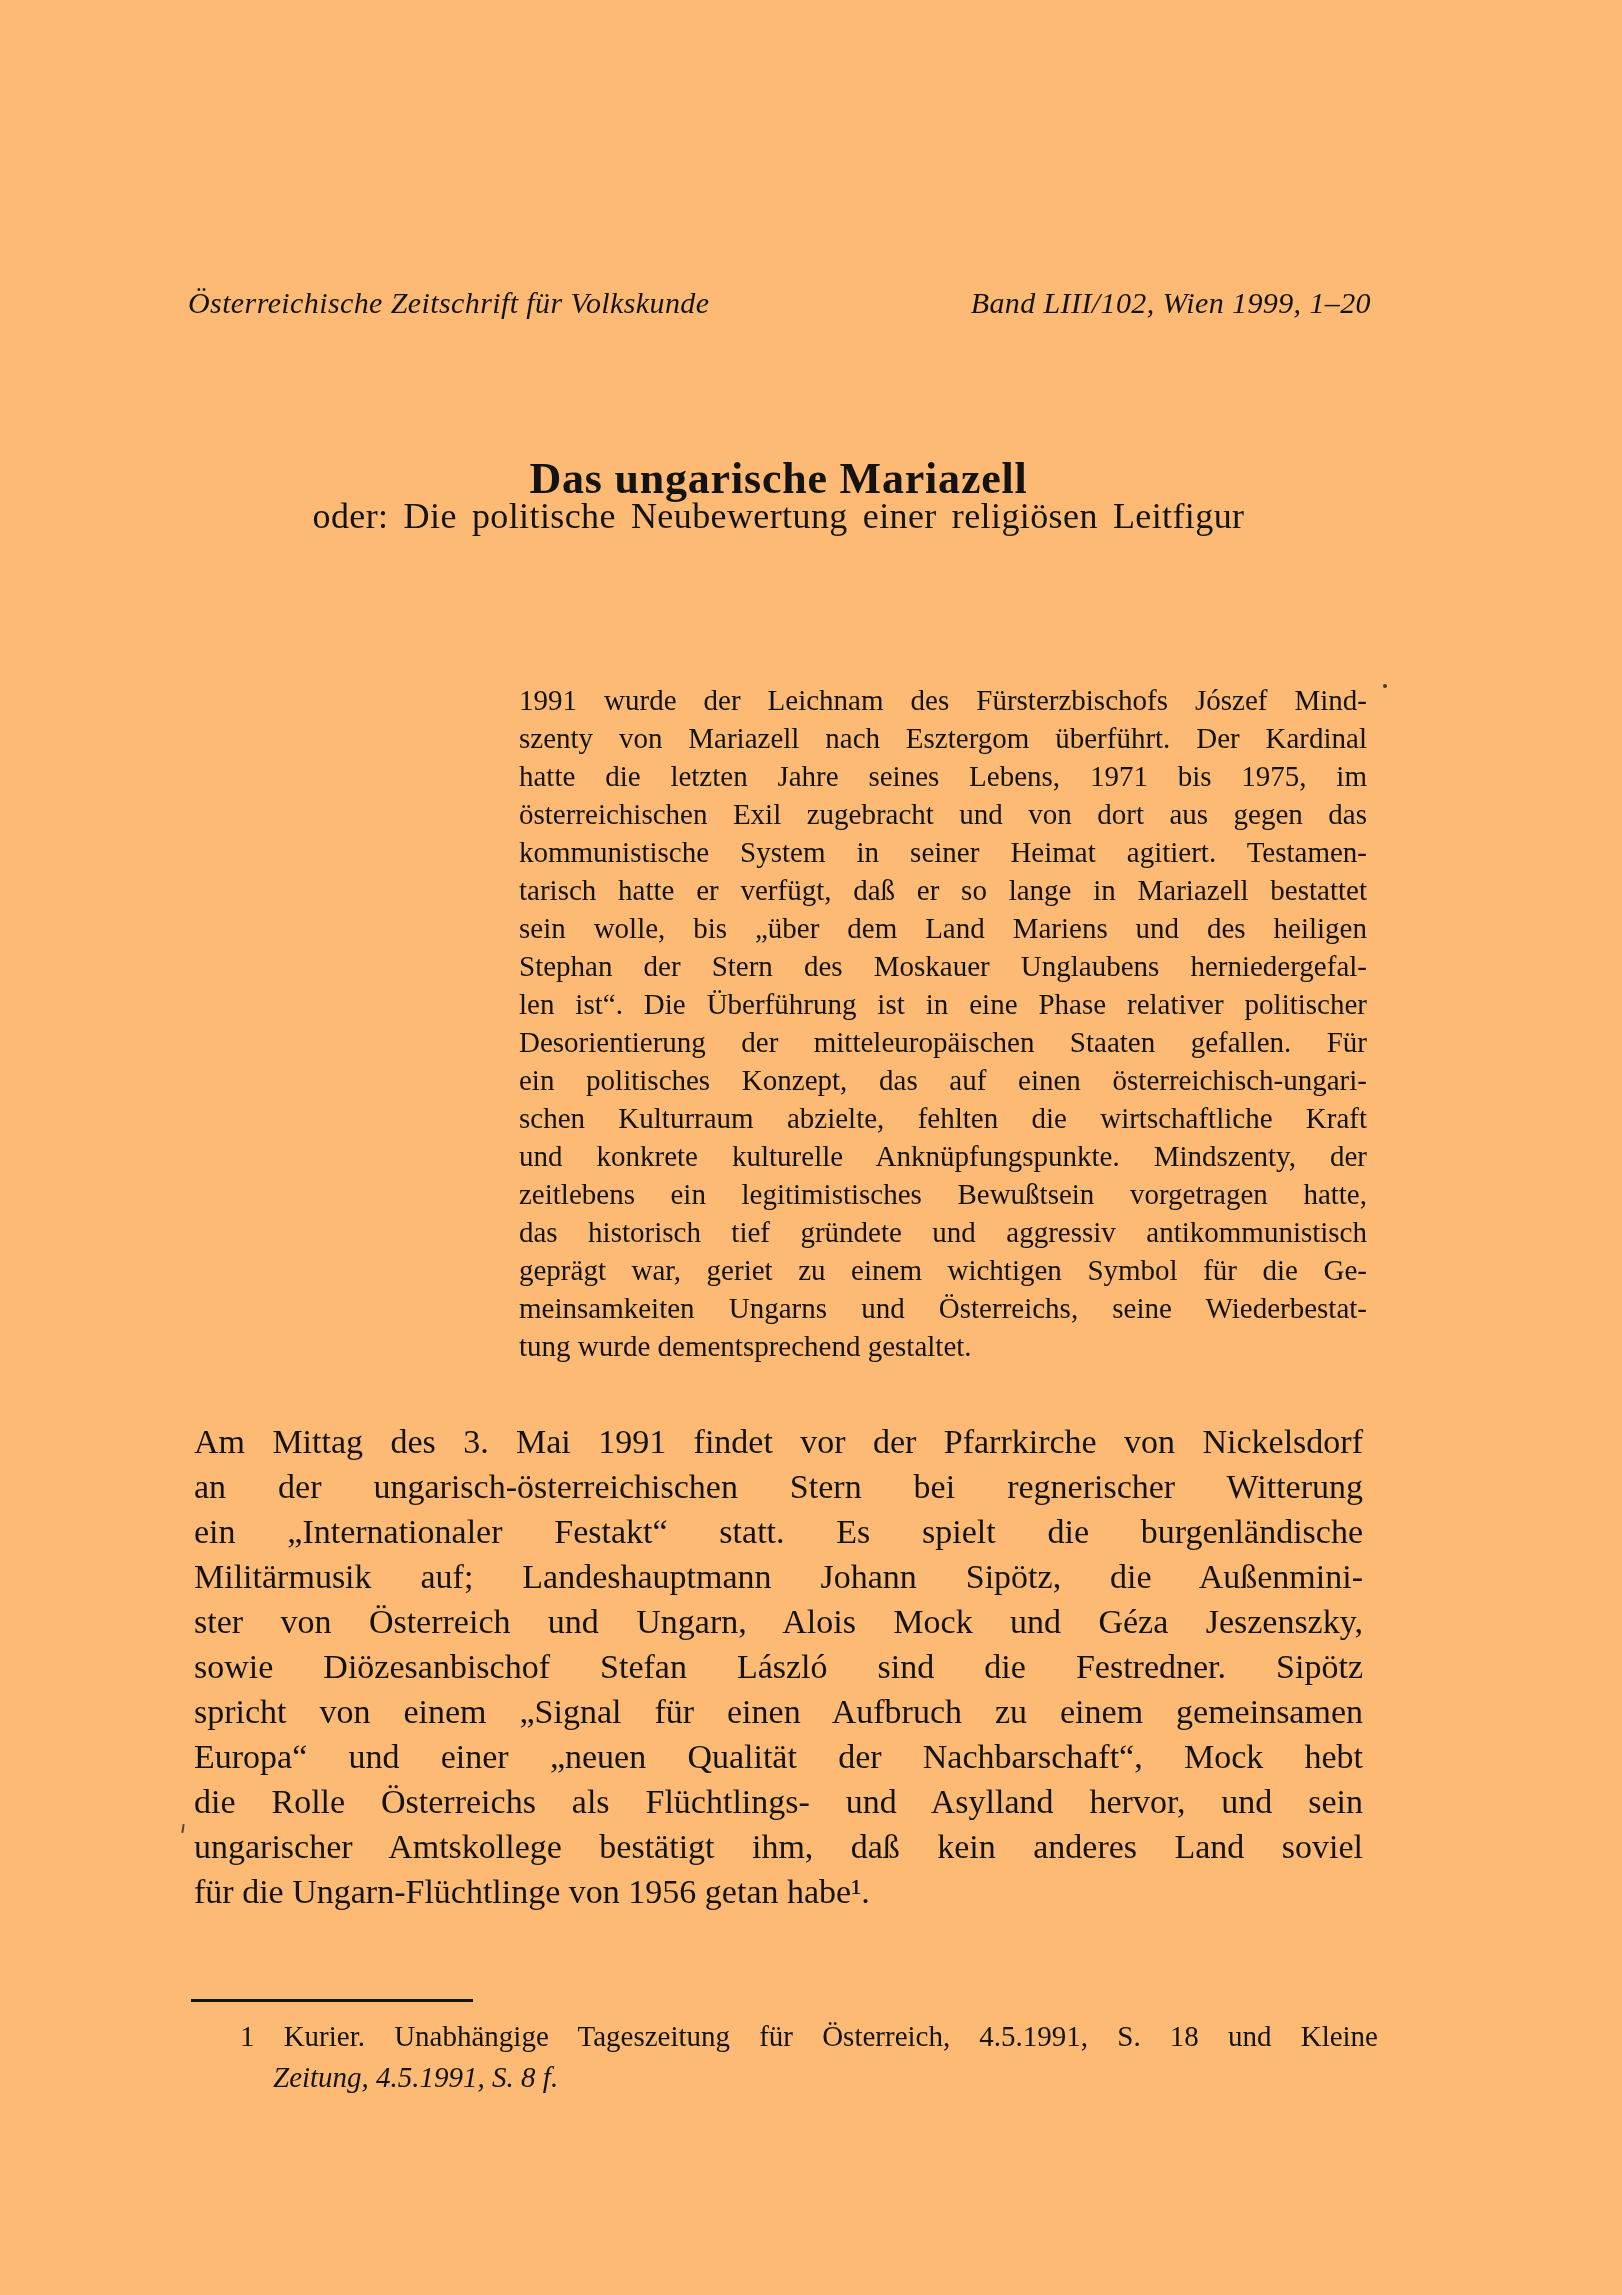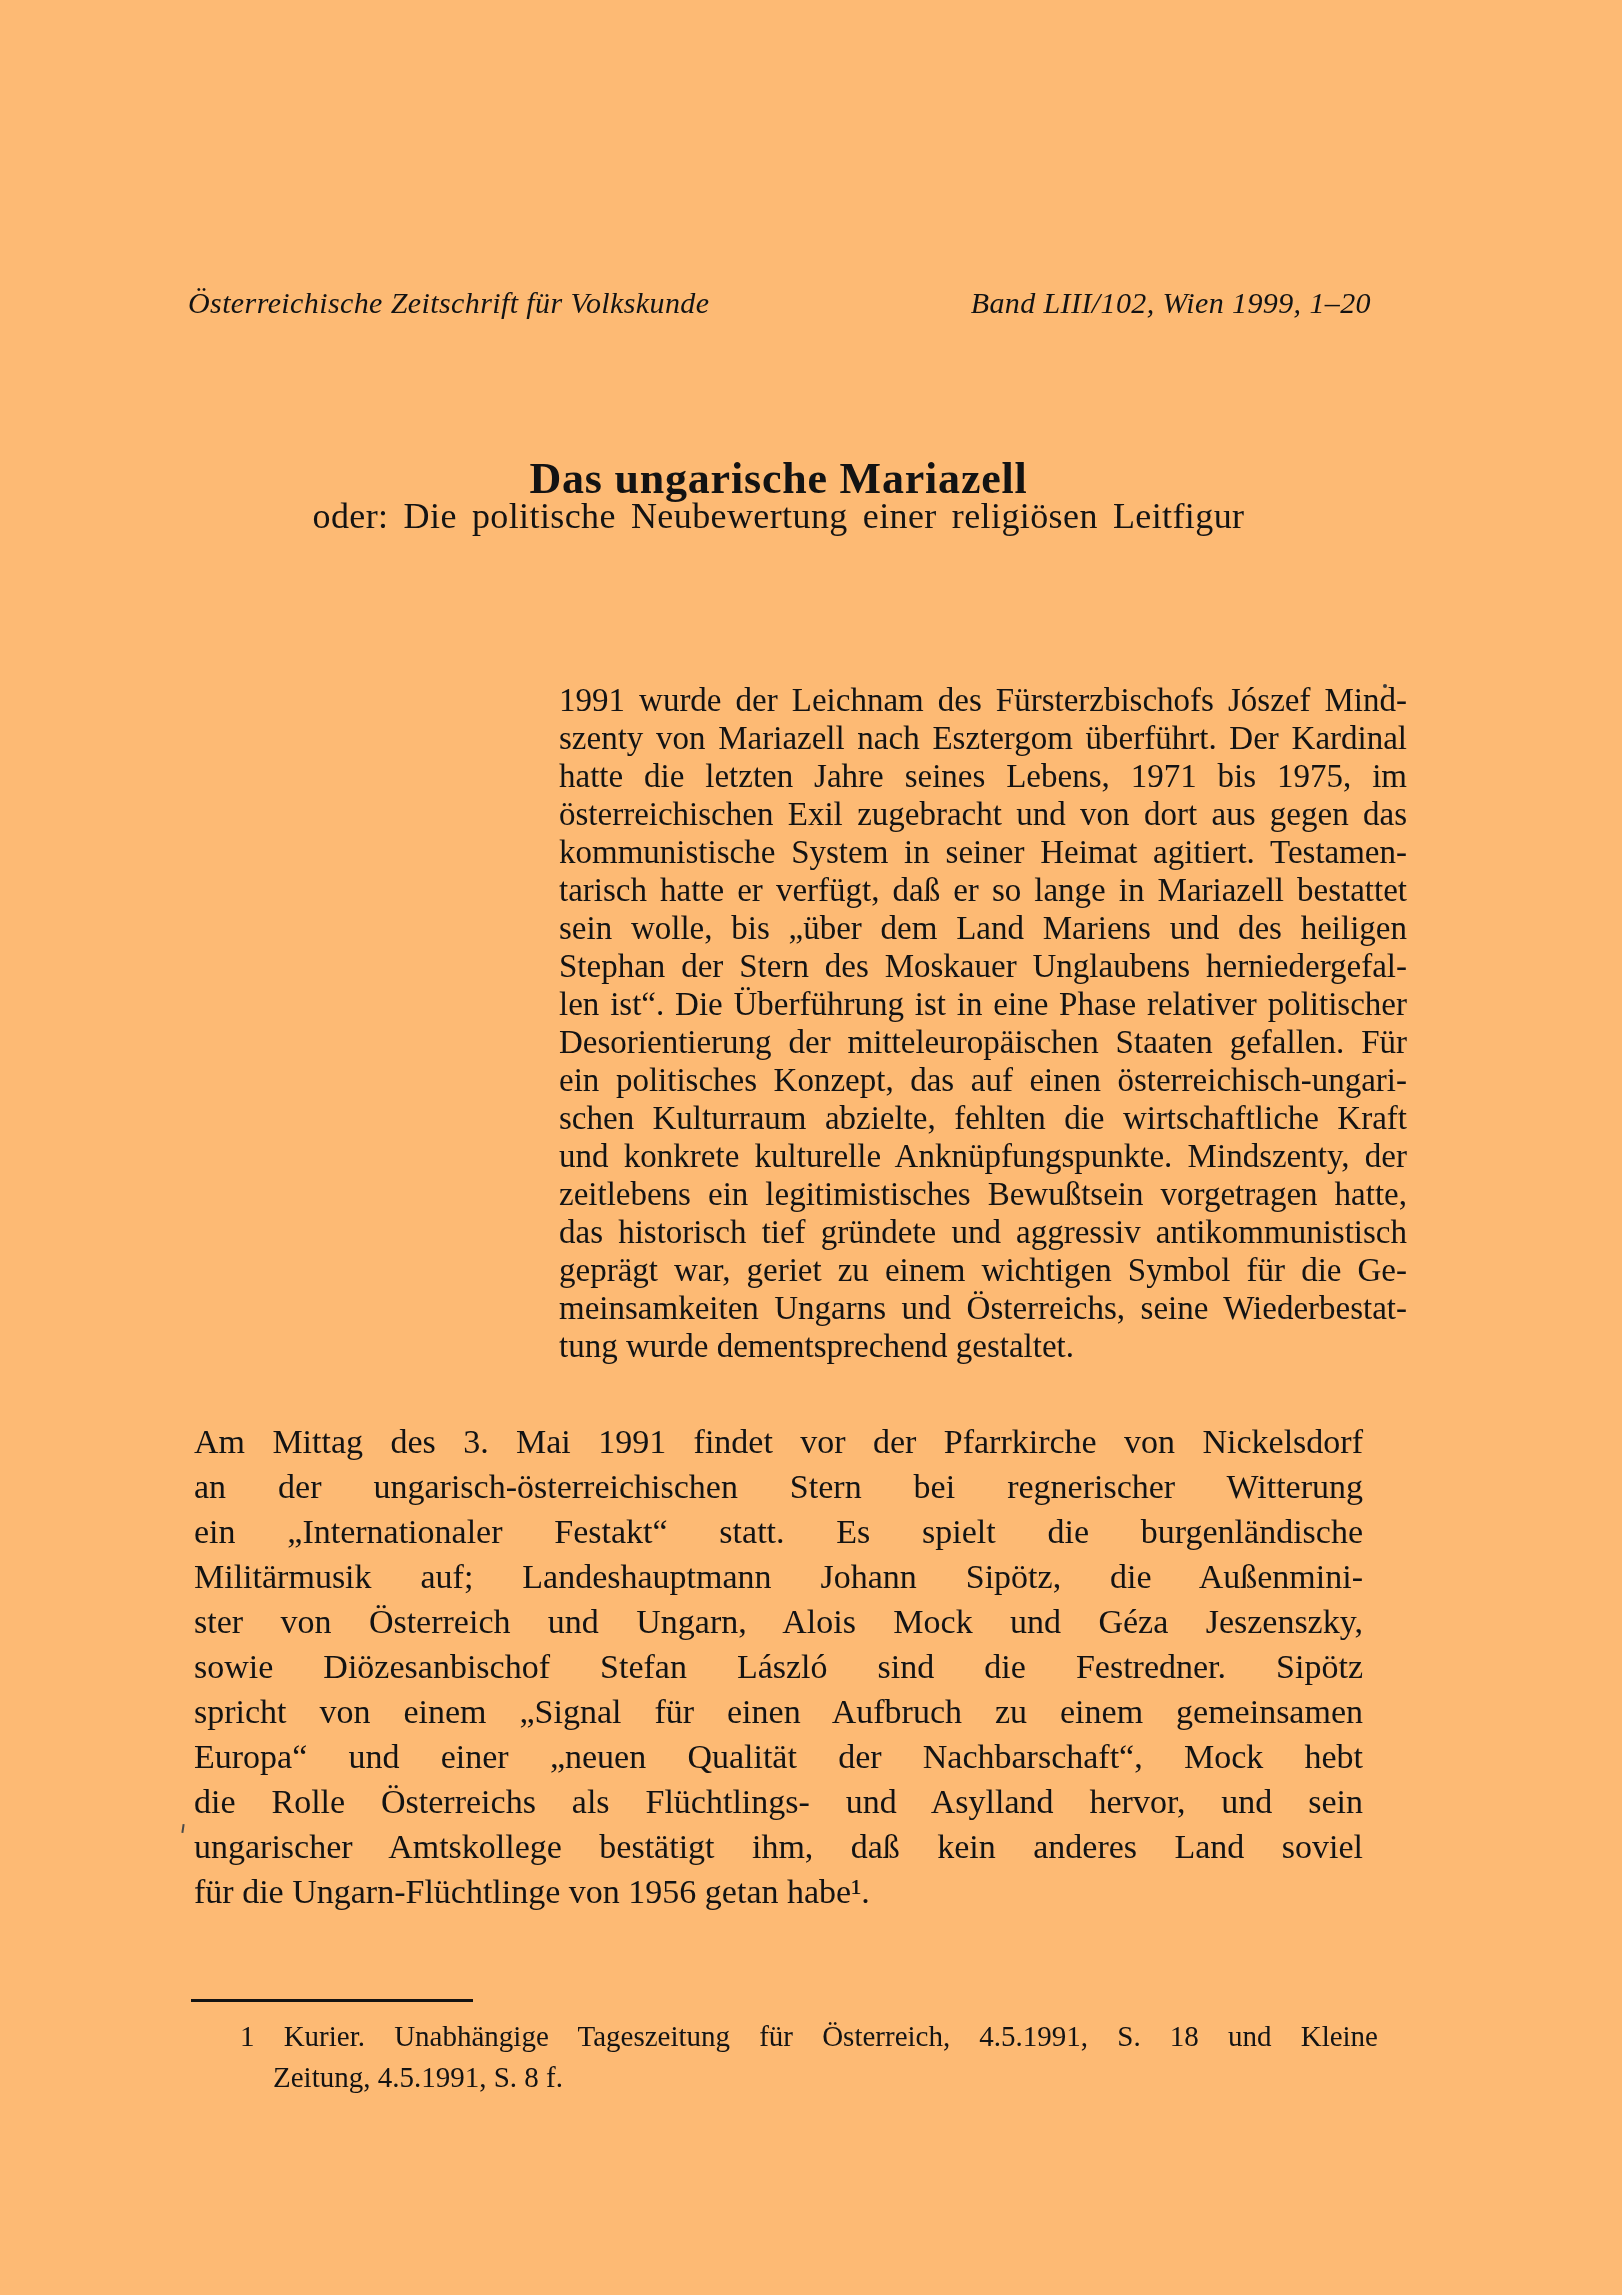--- a/index.html
+++ b/index.html
@@ -57,23 +57,22 @@
     font-style: italic;
     font-size: 35px;
     letter-spacing: 1.6px;
     word-spacing: 4.9px;
   }
   .abstract {
     position: absolute;
     top: 681px;
     left: 519px;
     width: 848px;
-    font-size: 33px;
+    font-size: 29px;
     line-height: 38px;
-    margin-left: 40px;
   }
   .body-paragraph {
     position: absolute;
     top: 1419px;
     left: 194px;
     width: 1169px;
     font-size: 34px;
     line-height: 45px;
   }
   .jline {
@@ -99,20 +98,21 @@
     position: absolute;
     top: 2016px;
     left: 240px;
     width: 1138px;
     font-size: 29px;
     line-height: 41px;
   }
   .footnote .fline2 {
     margin-left: 33px;
     text-align: center;
+    font-style: italic;
   }
   .artifact-dot {
     position: absolute;
     top: 684px;
     left: 1383px;
     width: 4px;
     height: 4px;
     border-radius: 50%;
     background: #3a3a3a;
   }

